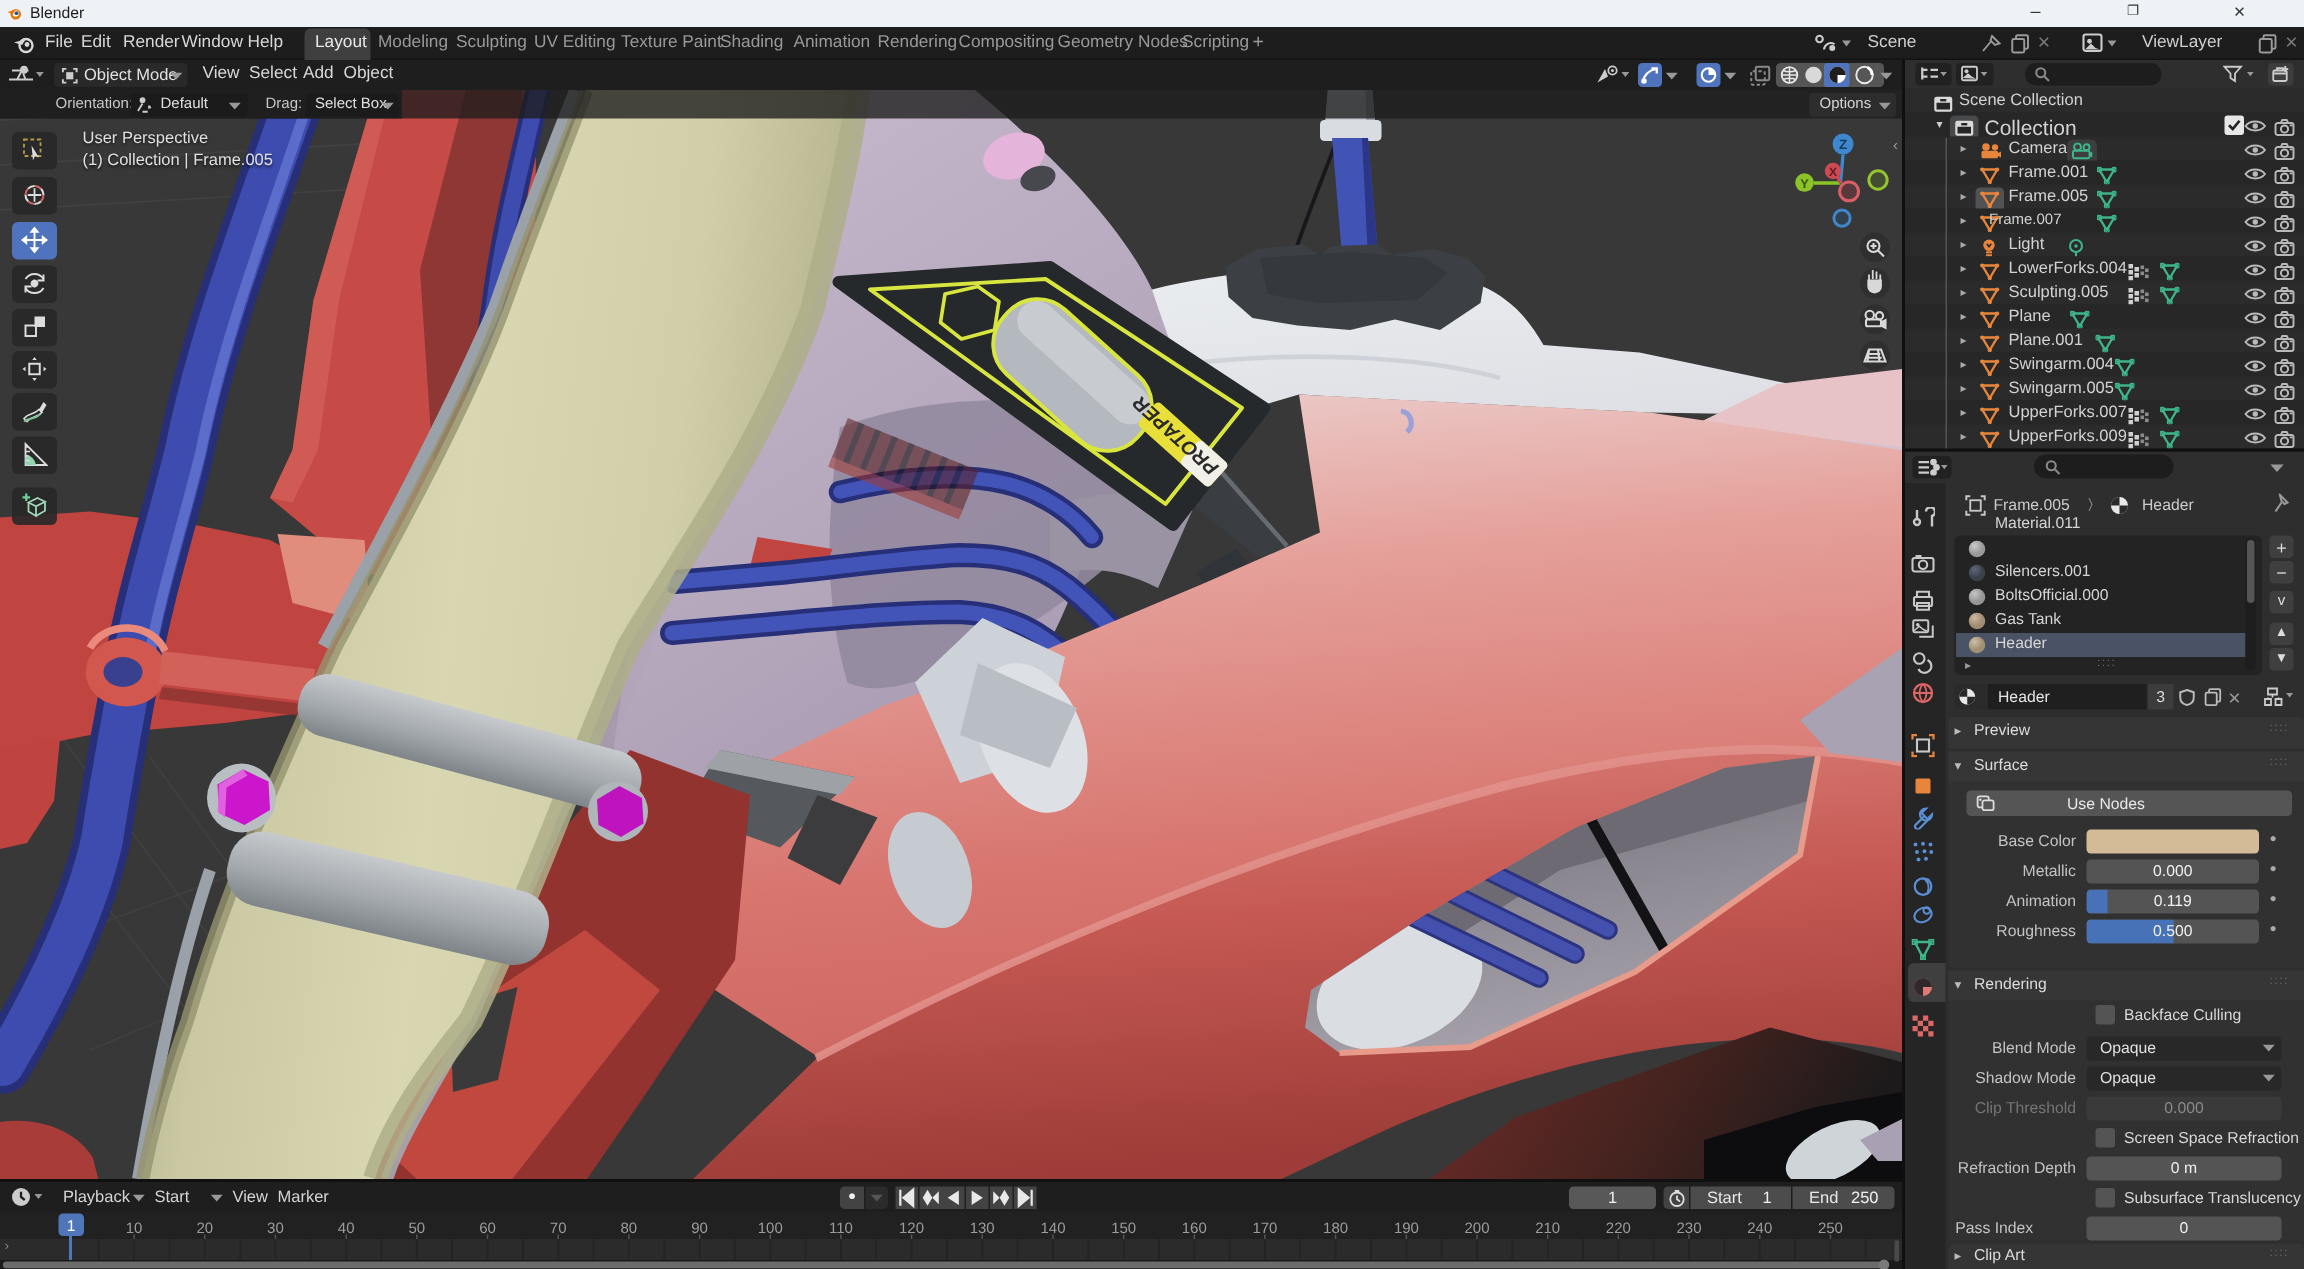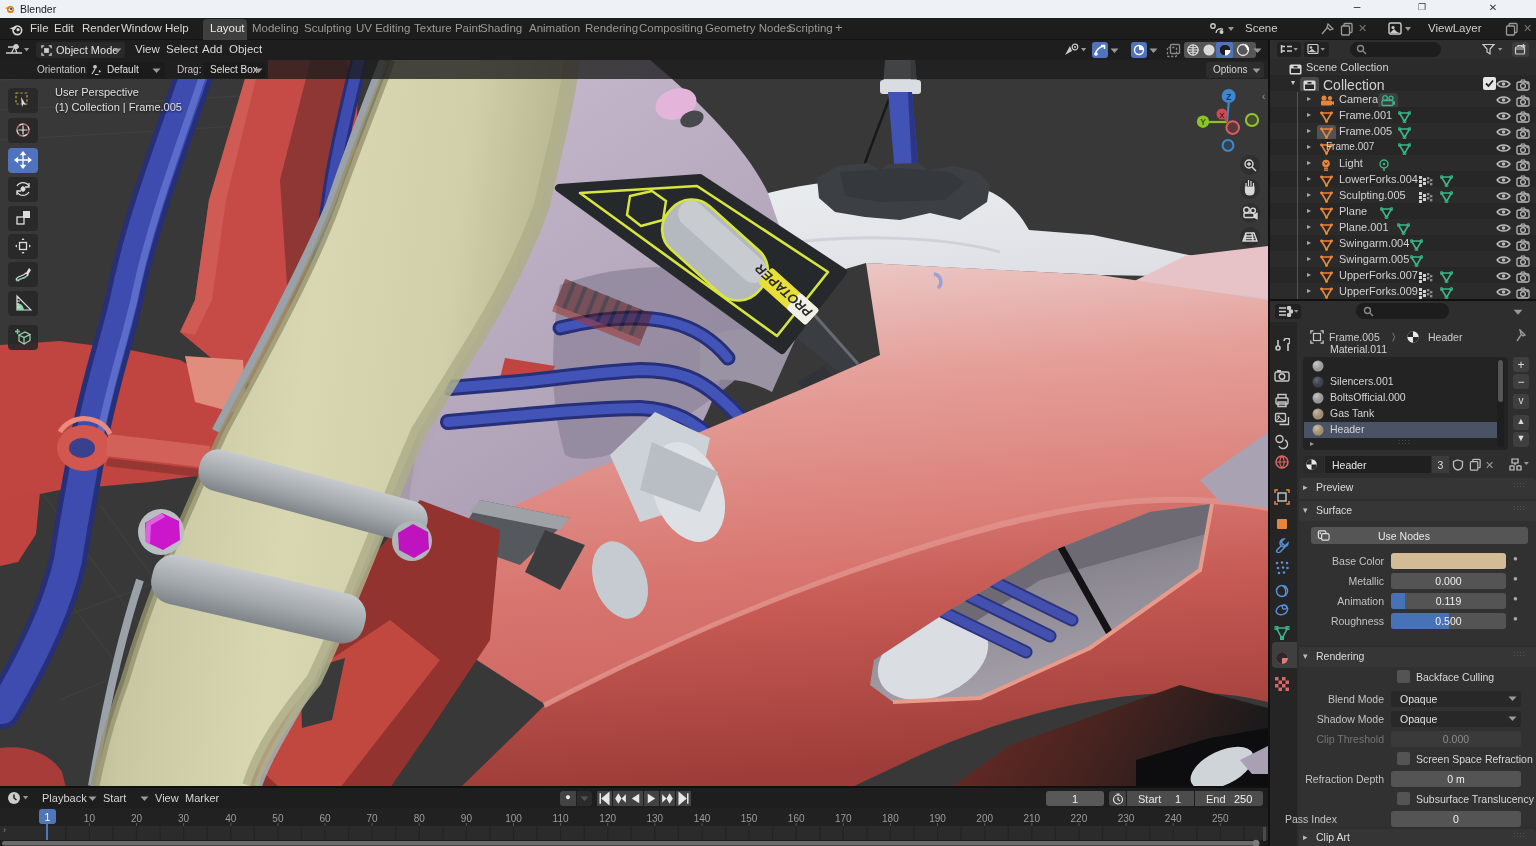--- a/index.html
+++ b/index.html
@@ -1226,21 +1226,21 @@
 <span class="abs" style="left:5px;top:432px;width:109px;text-align:right;color:#757575">Clip Threshold</span>
 <div class="abs" style="left:121px;top:430px;width:130px;height:16px;background:#3a3a3a;border-radius:3px"></div>
 <span class="abs" style="left:121px;top:432px;width:130px;text-align:center;color:#8a8a8a">0.000</span>
 <div class="abs" style="left:127px;top:451px;width:13px;height:13px;background:#545454;border-radius:2px"></div>
 <span class="abs" style="left:146px;top:452px;color:#d8d8d8">Screen Space Refraction</span>
 <span class="abs" style="left:5px;top:472px;width:109px;text-align:right;color:#c3c3c3">Refraction Depth</span>
 <div class="abs" style="left:121px;top:470px;width:130px;height:16px;background:#545454;border-radius:3px"></div>
 <span class="abs" style="left:121px;top:472px;width:130px;text-align:center;color:#f0f0f0">0 m</span>
 <div class="abs" style="left:127px;top:491px;width:13px;height:13px;background:#545454;border-radius:2px"></div>
 <span class="abs" style="left:146px;top:492px;color:#d8d8d8">Subsurface Translucency</span>
-<span class="abs" style="left:15px;top:512px;width:109px;text-align:left;color:#c3c3c3">Pass Index</span>
+<span class="abs" style="left:5px;top:512px;width:109px;text-align:center;color:#c3c3c3">Pass Index</span>
 <div class="abs" style="left:121px;top:510px;width:130px;height:16px;background:#545454;border-radius:3px"></div>
 <span class="abs" style="left:121px;top:512px;width:130px;text-align:center;color:#f0f0f0">0</span>
 <div class="abs" style="left:29px;top:528px;width:237px;height:17px;background:#353535;border-radius:4px 4px 0 0"></div>
 <span class="abs" style="left:33px;top:531px;font-size:9px;color:#bbb">▸</span>
 <span class="abs" style="left:46px;top:530px;color:#dcdcdc">Clip Art</span>
 <span class="abs" style="left:243px;top:529px;color:#6a6a6a;font-size:8px;letter-spacing:1px">::::</span>
 </div>
 <div id="timeline">
 <div class="abs" style="left:0;top:0;width:1268px;height:20px;background:#1e1e1e"></div>
 <svg class="abs" style="left:7px;top:3px" width="26" height="14" viewBox="0 0 26 14">

